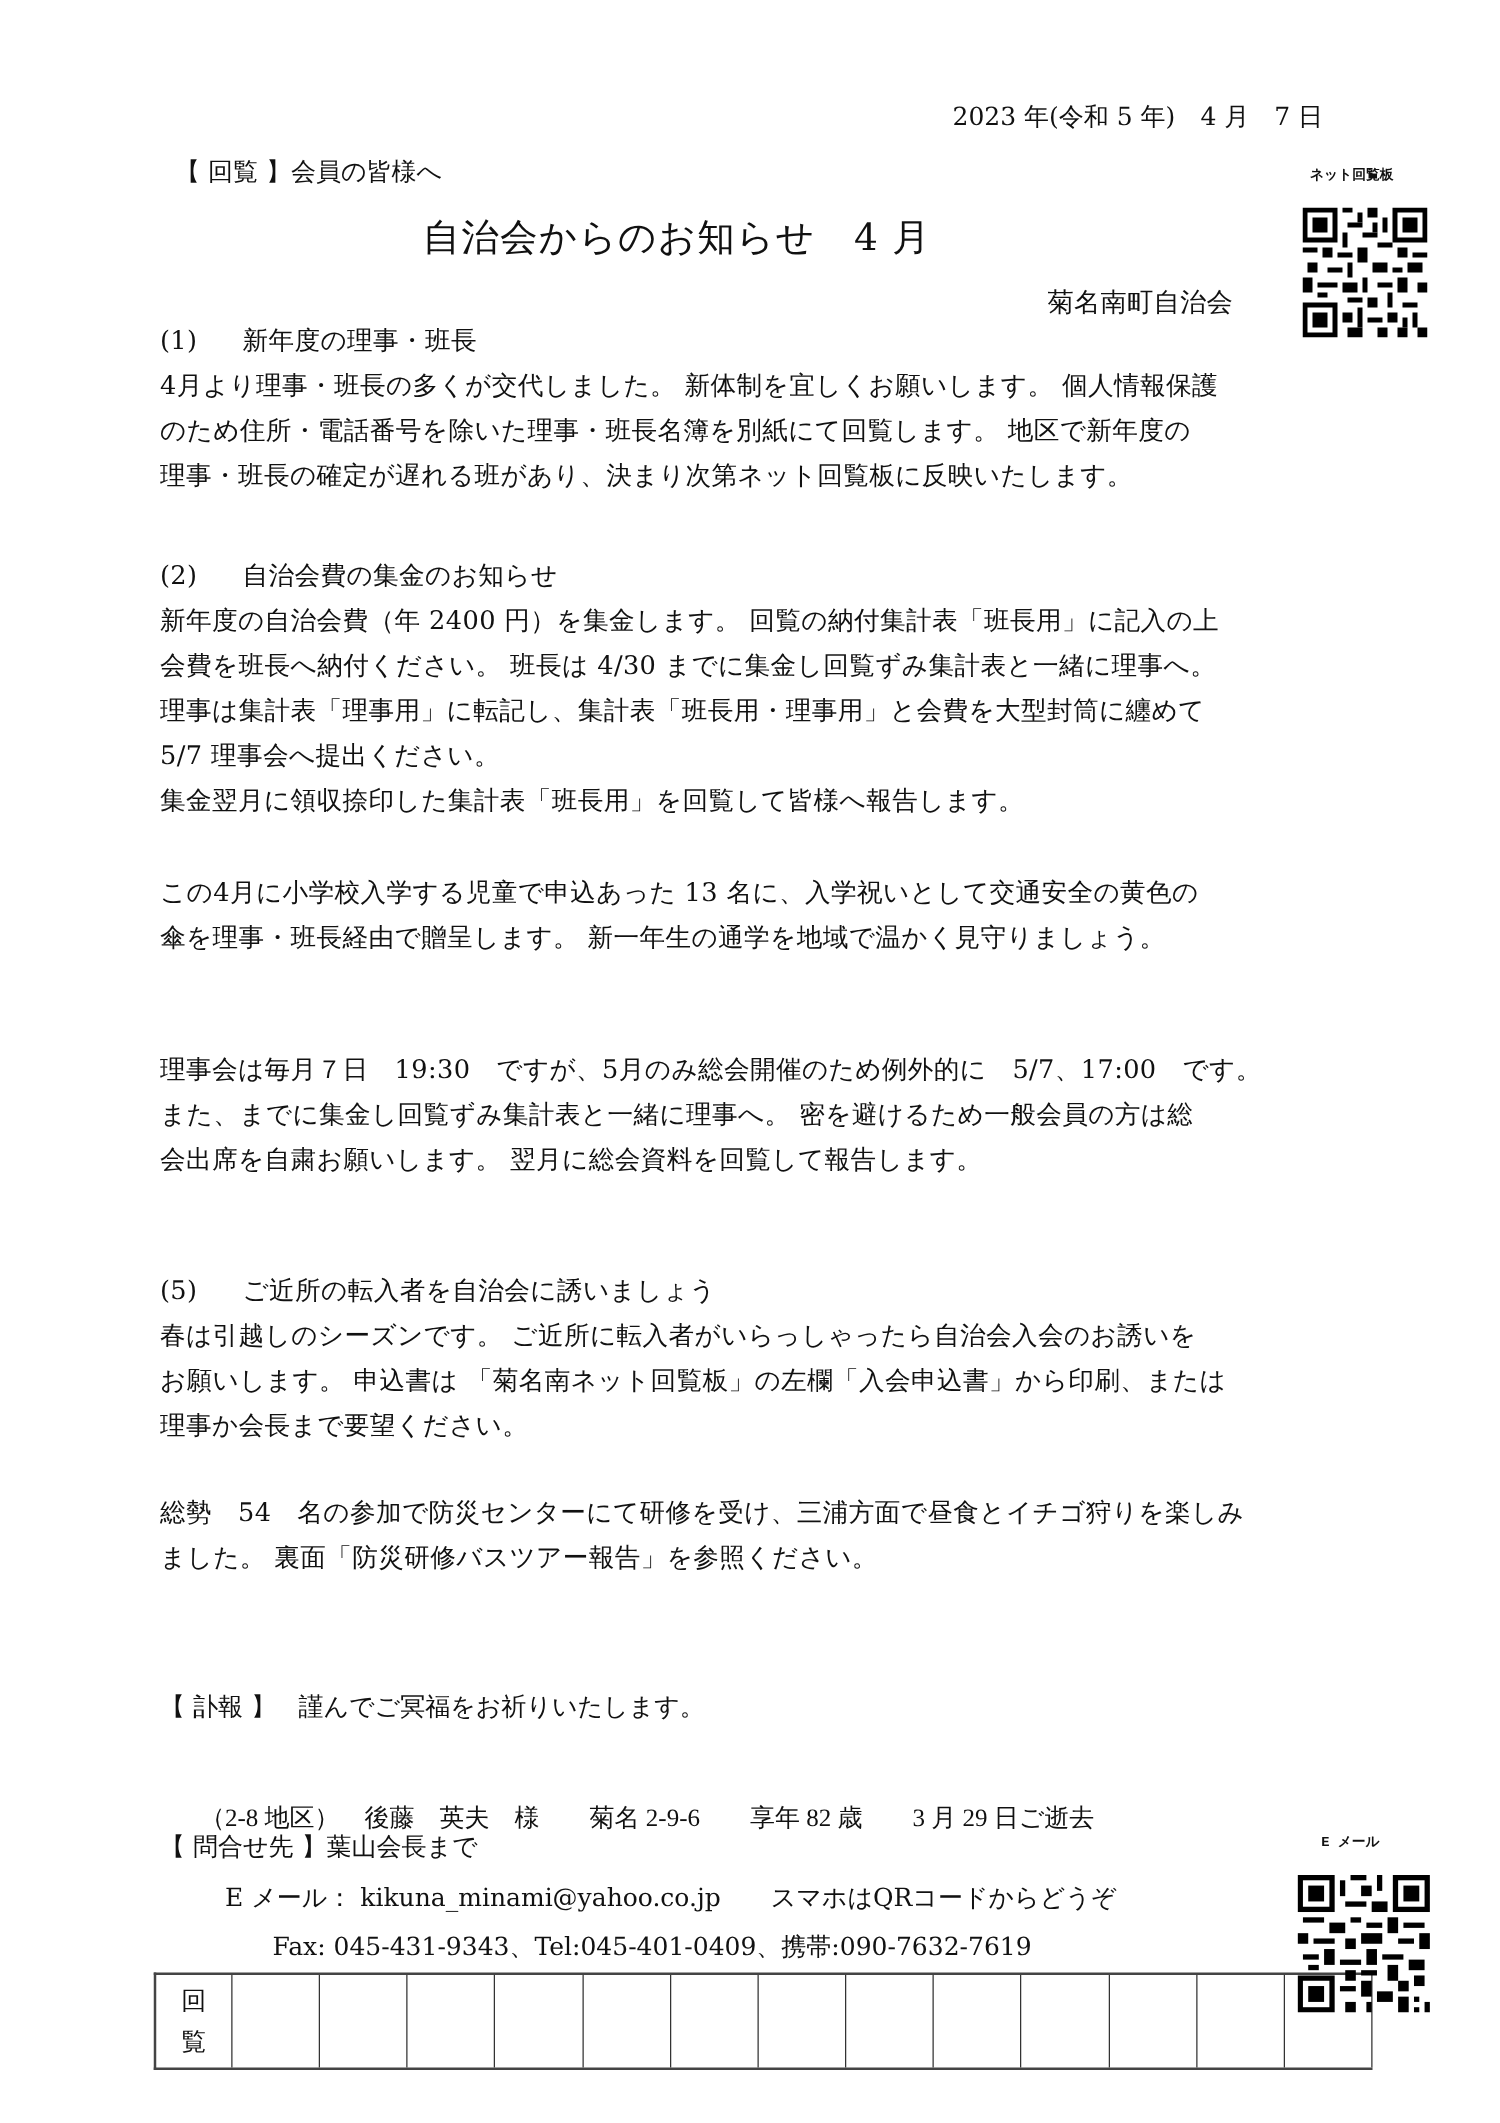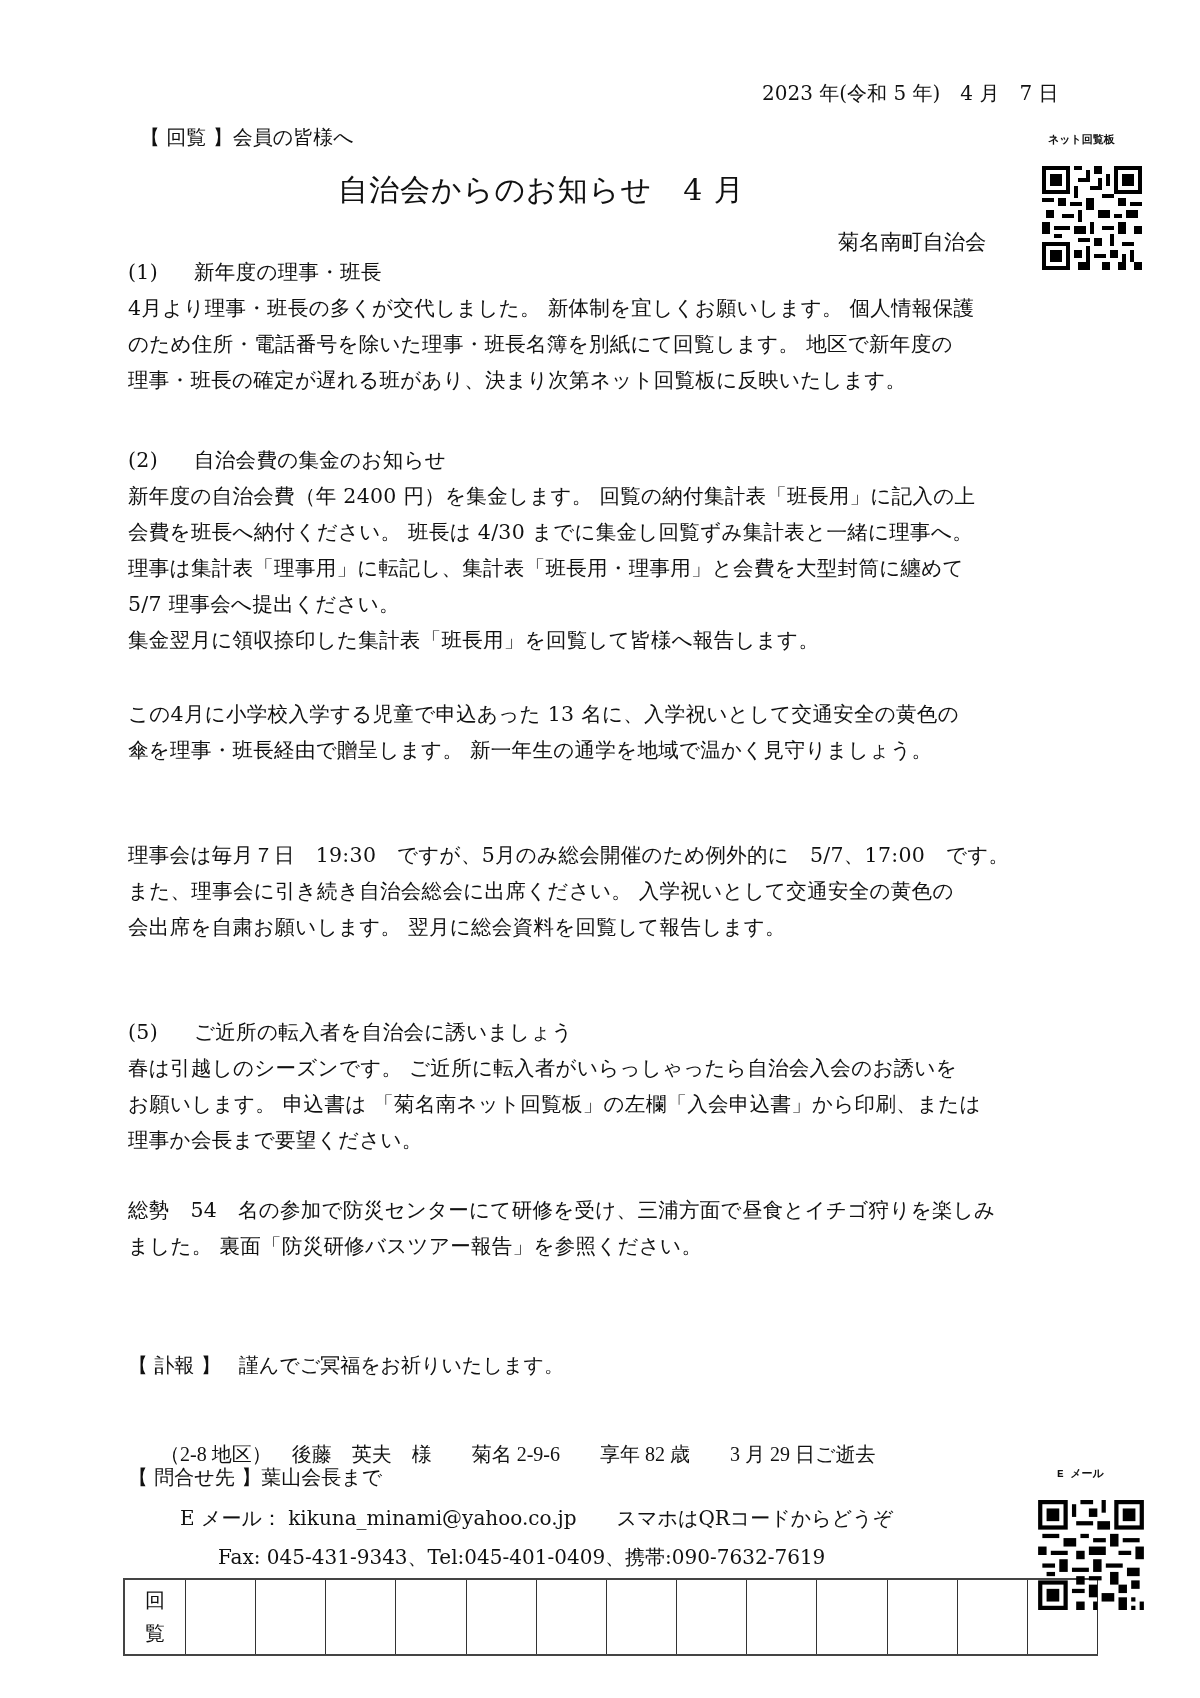--- a/index.html
+++ b/index.html
@@ -116,21 +116,21 @@
   <div class="line">集金翌月に領収捺印した集計表「班長用」を回覧して皆様へ報告します。</div>
 </div>
 
 <div class="section" style="top:696px;">
   <div class="line">この4月に小学校入学する児童で申込あった 13 名に、入学祝いとして交通安全の黄色の</div>
   <div class="line">傘を理事・班長経由で贈呈します。 新一年生の通学を地域で温かく見守りましょう。</div>
 </div>
 
 <div class="section" style="top:837px;">
   <div class="line">理事会は毎月７日　19:30　ですが、5月のみ総会開催のため例外的に　5/7、17:00　です。</div>
-  <div class="line">また、理事会に引き続き自治会総会に出席ください。 入学祝いとして交通安全の黄色の</div>
+  <div class="line">また、までに集金し回覧ずみ集計表と一緒に理事へ。 密を避けるため一般会員の方は総</div>
   <div class="line">会出席を自粛お願いします。 翌月に総会資料を回覧して報告します。</div>
 </div>
 
 <div class="section" style="top:1014px;">
   <div class="line heading"><span class="num">(5)</span><span>ご近所の転入者を自治会に誘いましょう</span></div>
   <div class="line">春は引越しのシーズンです。 ご近所に転入者がいらっしゃったら自治会入会のお誘いを</div>
   <div class="line">お願いします。 申込書は 「菊名南ネット回覧板」の左欄「入会申込書」から印刷、または</div>
   <div class="line">理事か会長まで要望ください。</div>
 </div>
 

